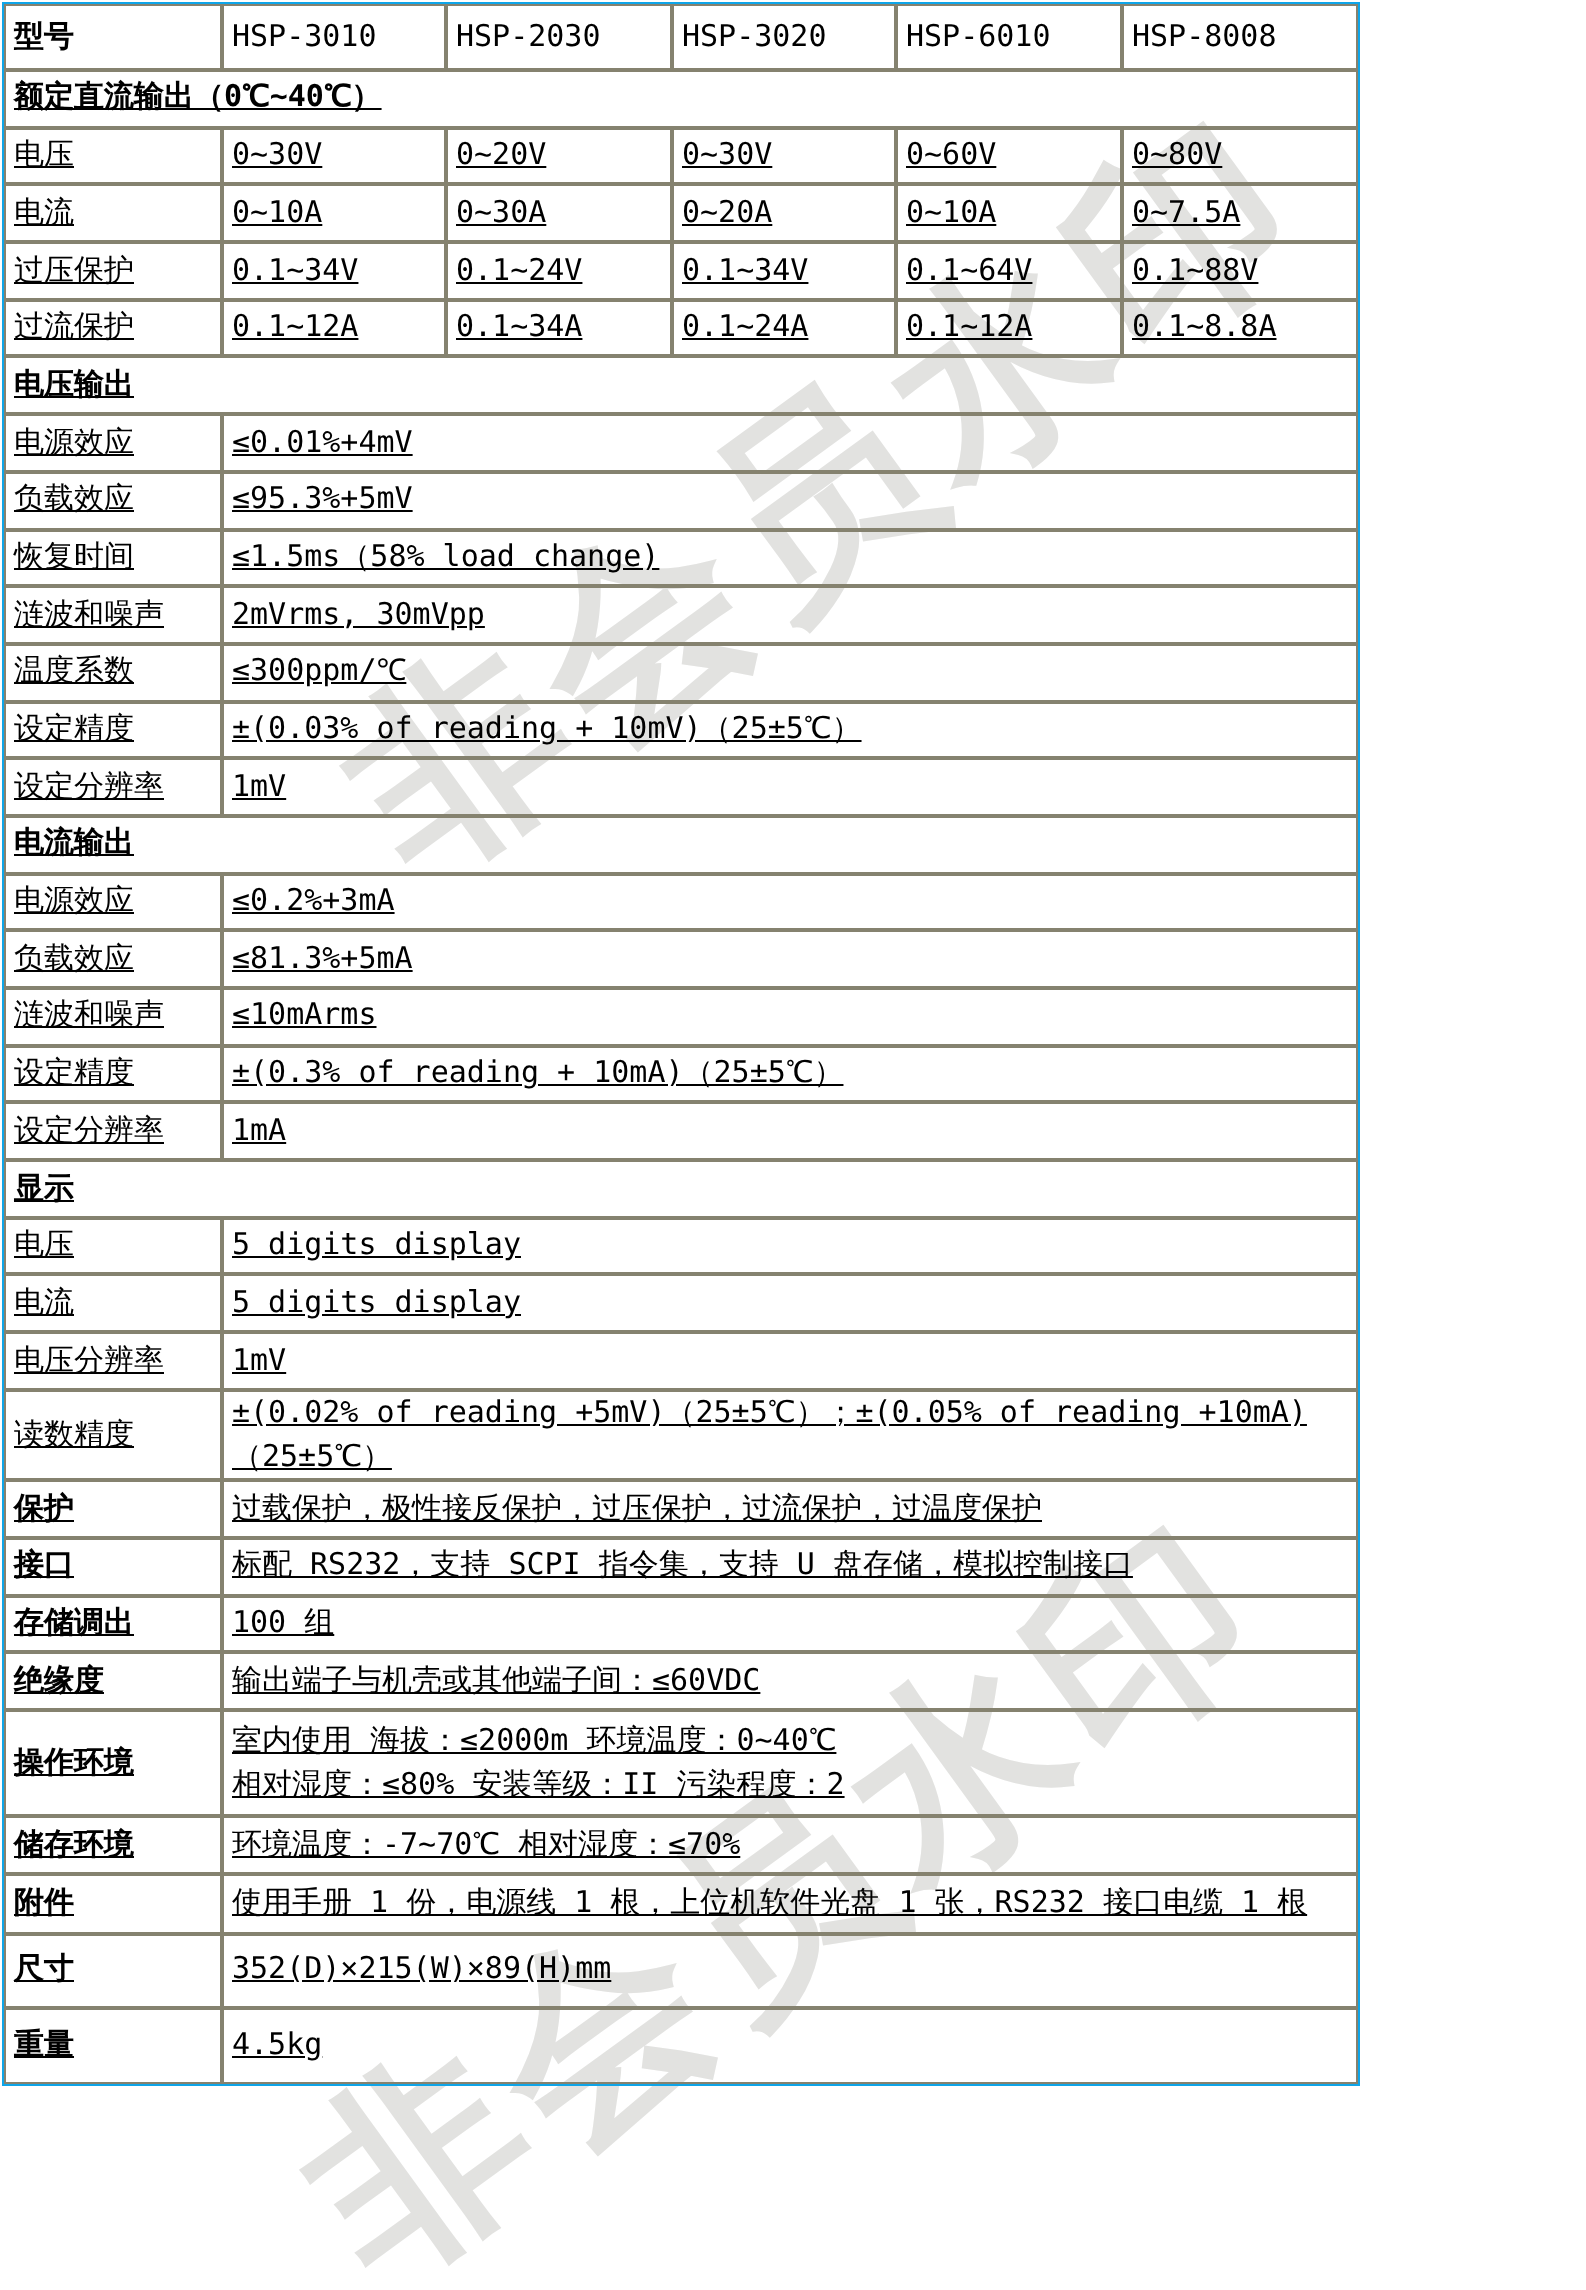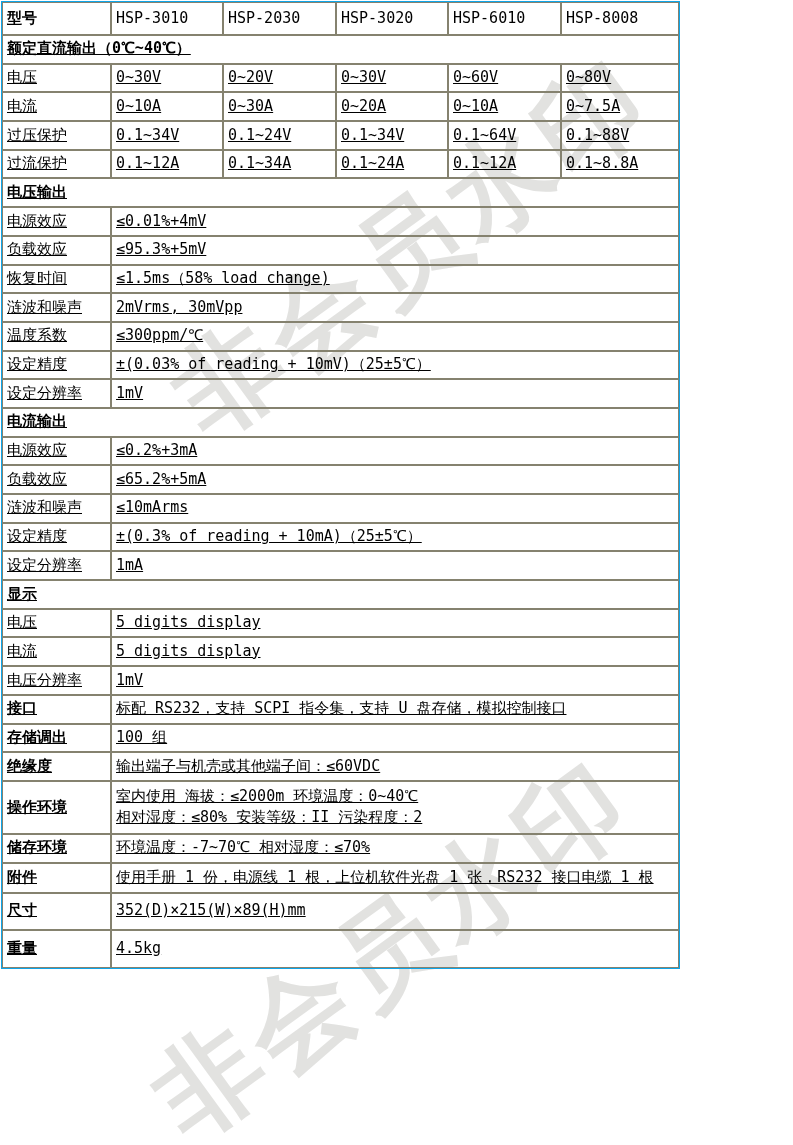--- a/index.html
+++ b/index.html
@@ -134,21 +134,21 @@
         </tr>
         <tr class="rdef">
           <td colspan="6" class="section">电流输出</td>
         </tr>
         <tr class="rdef">
           <td class="">电源效应</td>
           <td colspan="5" class="val">≤0.2%+3mA</td>
         </tr>
         <tr class="rdef">
           <td class="">负载效应</td>
-          <td colspan="5" class="val">≤65.2%+5mA</td>
+          <td colspan="5" class="val">≤81.3%+5mA</td>
         </tr>
         <tr class="rdef">
           <td class="">涟波和噪声</td>
           <td colspan="5" class="val">≤10mArms</td>
         </tr>
         <tr class="rdef">
           <td class="">设定精度</td>
           <td colspan="5" class="val">±(0.3% of reading + 10mA)（25±5℃）</td>
         </tr>
         <tr class="rdef">
@@ -162,20 +162,28 @@
           <td class="">电压</td>
           <td colspan="5" class="val">5 digits display</td>
         </tr>
         <tr class="rdef">
           <td class="">电流</td>
           <td colspan="5" class="val">5 digits display</td>
         </tr>
         <tr class="rdef">
           <td class="">电压分辨率</td>
           <td colspan="5" class="val">1mV</td>
+        </tr>
+        <tr class="rdef">
+          <td class="">读数精度</td>
+          <td colspan="5" class="val">±(0.02% of reading +5mV)（25±5℃）；±(0.05% of reading +10mA)（25±5℃）</td>
+        </tr>
+        <tr class="rdef">
+          <td class="b">保护</td>
+          <td colspan="5" class="val">过载保护，极性接反保护，过压保护，过流保护，过温度保护</td>
         </tr>
         <tr class="rdef">
           <td class="b">接口</td>
           <td colspan="5" class="val">标配 RS232，支持 SCPI 指令集，支持 U 盘存储，模拟控制接口</td>
         </tr>
         <tr class="rdef">
           <td class="b">存储调出</td>
           <td colspan="5" class="val">100 组</td>
         </tr>
         <tr class="rdef">

